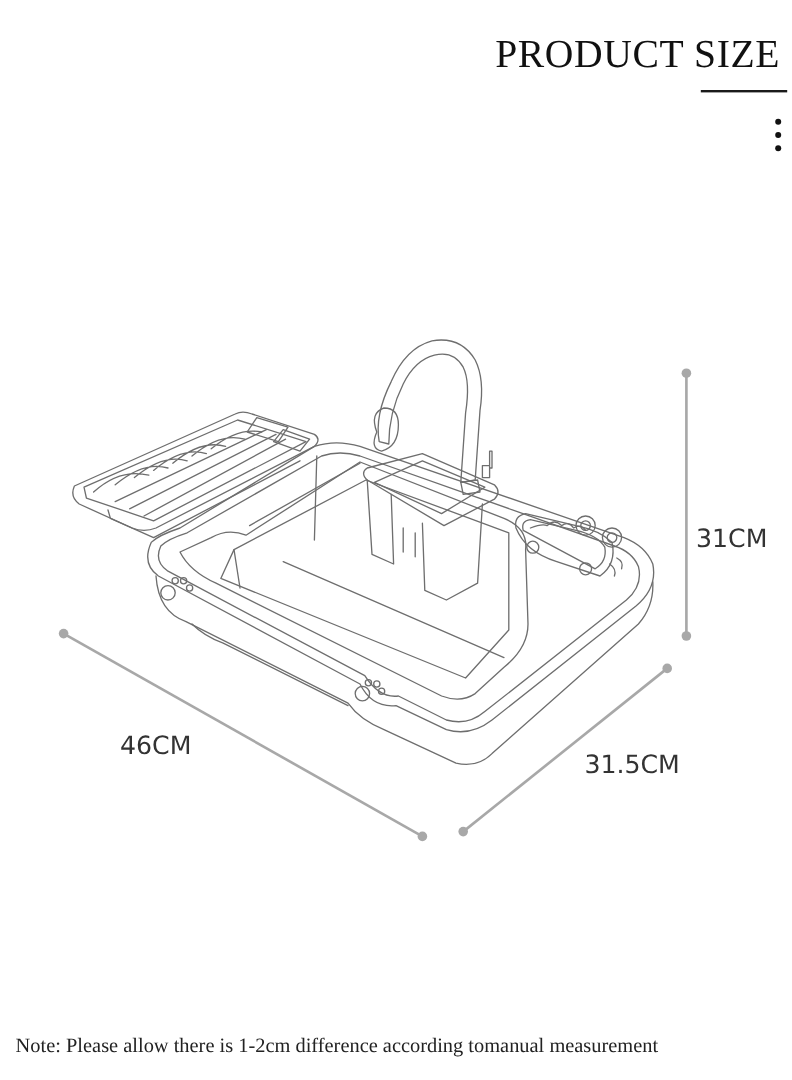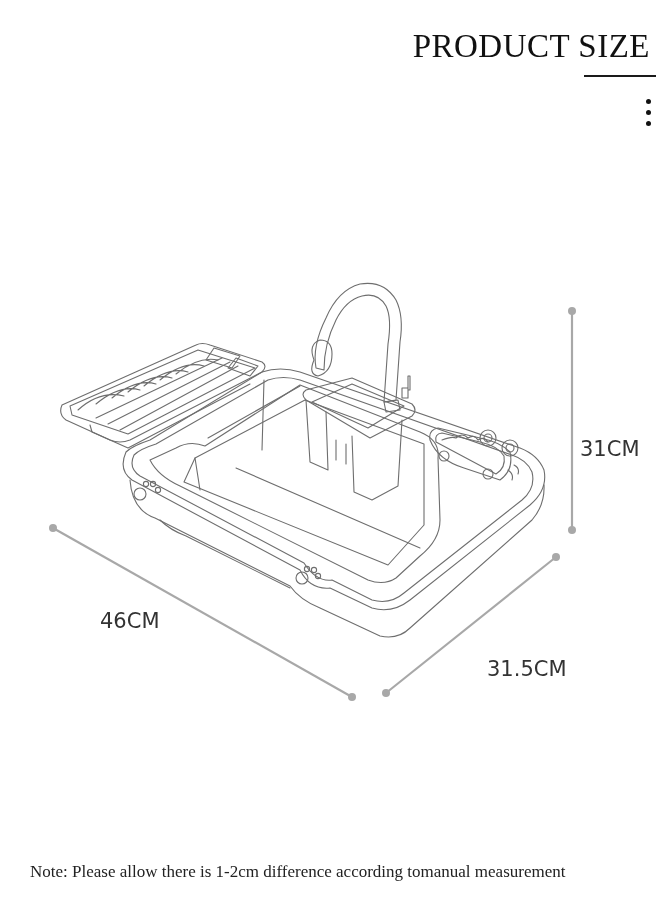--- a/index.html
+++ b/index.html
@@ -14,21 +14,21 @@
   }
   .dots { position: absolute; left: 646px; top: 99px; width: 6px; }
   .dots span { display: block; width: 5px; height: 5px; border-radius: 50%; background: #111; margin-bottom: 6px; }
   .drawing { position: absolute; left: 0; top: 0; width: 660px; height: 900px; }
   .dim-label {
     position: absolute;
     font-family: "DejaVu Sans", "Liberation Sans", sans-serif;
     font-size: 21px; color: #333333; letter-spacing: 0px;
   }
   .note {
-    position: absolute; left: 30px; top: 862px;
+    position: absolute; left: 13px; top: 862px;
     font-family: "Liberation Serif", "DejaVu Serif", serif;
     font-size: 17px; color: #222222; white-space: nowrap;
   }
 </style>
 </head>
 <body>
 
 <h1 class="title">PRODUCT SIZE</h1>
 <div class="title-rule"></div>
 <div class="dots">
@@ -102,15 +102,15 @@
     <circle cx="510" cy="448" r="8"></circle>
       <circle cx="510" cy="448" r="4"></circle>
     <path d="M514,465 Q520,468 518,474 M508,470 Q514,474 512,480"></path>
     <circle cx="444" cy="456" r="5"></circle>
       <circle cx="488" cy="474" r="5"></circle>
   </g>
 </svg>
 
 <div class="dim-label" style="left:580px; top:409px;margin-top:28px;">31CM</div>
 <div class="dim-label" style="left:100px; top:609px;">46CM</div>
-<div class="dim-label" style="left:487px; top:625px;margin-top:32px;">31.5CM</div>
+<div class="dim-label" style="left:487px; top:625px;">31.5CM</div>
 
 <div class="note">Note: Please allow there is 1-2cm difference according tomanual measurement</div>
 
 </body></html>

